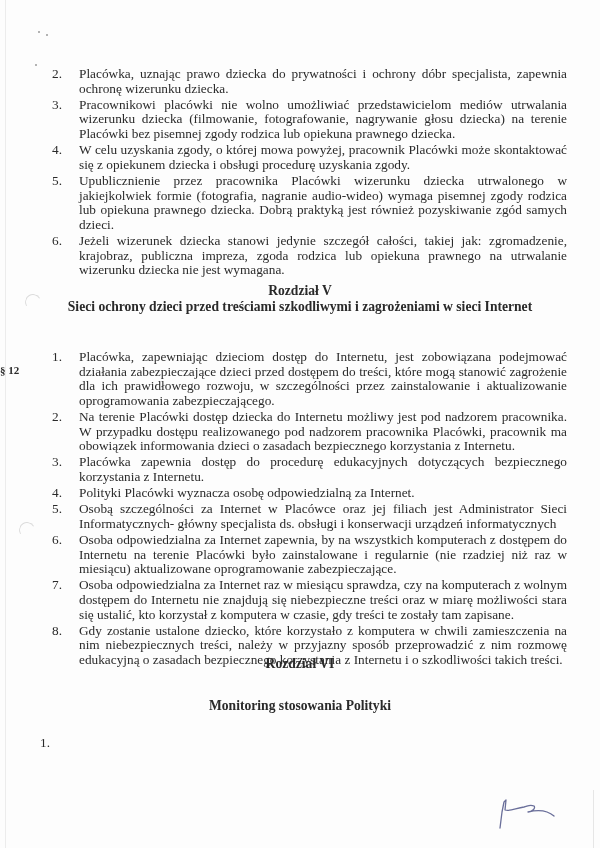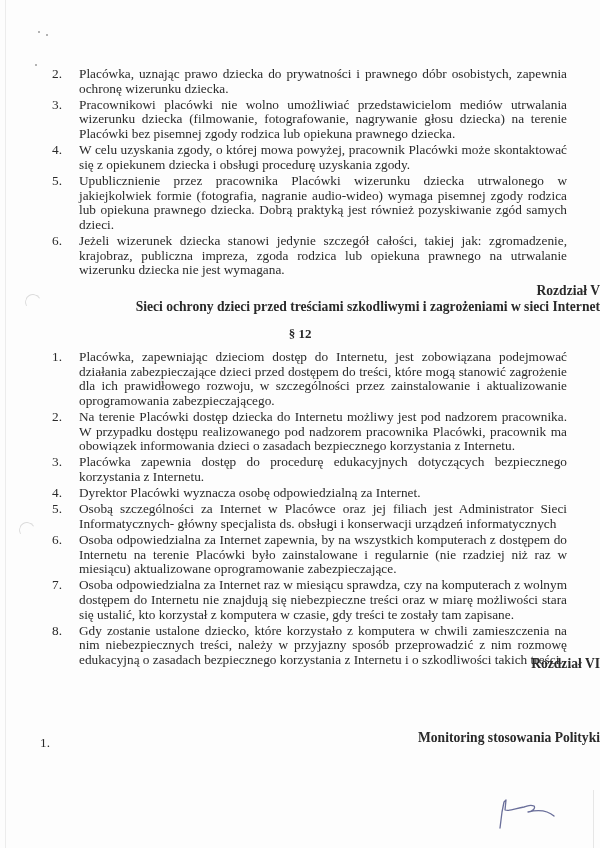--- a/index.html
+++ b/index.html
@@ -8,40 +8,40 @@
       font-family: "Liberation Serif", "DejaVu Serif", serif; color: #2a2a2a;
     }
     .page { position: absolute; left: 0; top: 0; width: 600px; height: 848px; }
     .left-edge { position: absolute; left: 5px; top: 0; width: 1px; height: 848px; background: #ececec; }
     .right-edge { position: absolute; right: 6px; top: 790px; width: 1px; height: 58px; background: #e6e6e6; }
     .speck { position: absolute; width: 2px; height: 2px; background: #9a9a9a; border-radius: 1px; }
     .punch { position: absolute; width: 14px; height: 14px; border: 1px solid #dcdcdc; border-radius: 50%; border-right-color: transparent; border-bottom-color: transparent; transform: rotate(15deg); }
     .ol { position: absolute; left: 52px; width: 515px; margin: 0; padding: 0; list-style: none; }
     .li { position: relative; padding-left: 27px; font-size: 13.3px; line-height: 14.6px; text-align: justify; margin-bottom: 1.6px; }
     .num { position: absolute; left: 0; top: 0; }
-    .heading { position: absolute; left: 0; width: 600px; text-align: right; font-weight: bold; font-size: 13.6px; line-height: 16px; }
-    .para { position: absolute; left: 0; width: 600px; text-align: center; font-weight: bold; font-size: 13px; }
+    .heading { position: absolute; left: 0; width: 600px; text-align: center; font-weight: bold; font-size: 13.6px; line-height: 16px; }
+    .para { position: absolute; left: 0; width: 600px; text-align: left; font-weight: bold; font-size: 11px; margin-top: 38px; }
     .signature { position: absolute; left: 492px; top: 790px; width: 80px; height: 40px; }
   </style>
 </head>
 <body>
 
 <div class="page">
   <div class="left-edge"></div>
   <div class="right-edge"></div>
   <div class="speck" style="left:38px;top:31px;"></div>
   <div class="speck" style="left:46px;top:34px;"></div>
   <div class="speck" style="left:35px;top:64px;"></div>
   <div class="punch" style="left:25px;top:294px;"></div>
   <div class="punch" style="left:19px;top:522px;"></div>
 
   <div class="ol" style="top:67px;">
     <div class="li">
       <span class="num">2.</span>
-      <span>Placówka, uznając prawo dziecka do prywatności i prawnego dóbr osobistych, zapewnia ochronę wizerunku dziecka.</span>
+      <span>Placówka, uznając prawo dziecka do prywatności i ochrony dóbr specjalista, zapewnia ochronę wizerunku dziecka.</span>
     </div>
     <div class="li">
       <span class="num">3.</span>
       <span>Pracownikowi placówki nie wolno umożliwiać przedstawicielom mediów utrwalania wizerunku dziecka (filmowanie, fotografowanie, nagrywanie głosu dziecka) na terenie Placówki bez pisemnej zgody rodzica lub opiekuna prawnego dziecka.</span>
     </div>
     <div class="li">
       <span class="num">4.</span>
       <span>W celu uzyskania zgody, o której mowa powyżej, pracownik Placówki może skontaktować się z opiekunem dziecka i obsługi procedurę uzyskania zgody.</span>
     </div>
     <div class="li">
@@ -66,42 +66,42 @@
     <div class="li">
       <span class="num">2.</span>
       <span>Na terenie Placówki dostęp dziecka do Internetu możliwy jest pod nadzorem pracownika. W przypadku dostępu realizowanego pod nadzorem pracownika Placówki, pracownik ma obowiązek informowania dzieci o zasadach bezpiecznego korzystania z Internetu.</span>
     </div>
     <div class="li">
       <span class="num">3.</span>
       <span>Placówka zapewnia dostęp do procedurę edukacyjnych dotyczących bezpiecznego korzystania z Internetu.</span>
     </div>
     <div class="li">
       <span class="num">4.</span>
-      <span>Dyrektor Placówki wyznacza osobę odpowiedzialną za Internet.</span>
+      <span>Polityki Placówki wyznacza osobę odpowiedzialną za Internet.</span>
     </div>
     <div class="li">
       <span class="num">5.</span>
       <span>Osobą szczególności za Internet w Placówce oraz jej filiach jest Administrator Sieci Informatycznych- główny specjalista ds. obsługi i konserwacji urządzeń informatycznych</span>
     </div>
     <div class="li">
       <span class="num">6.</span>
       <span>Osoba odpowiedzialna za Internet zapewnia, by na wszystkich komputerach z dostępem do Internetu na terenie Placówki było zainstalowane i regularnie (nie rzadziej niż raz w miesiącu) aktualizowane oprogramowanie zabezpieczające.</span>
     </div>
     <div class="li">
       <span class="num">7.</span>
       <span>Osoba odpowiedzialna za Internet raz w miesiącu sprawdza, czy na komputerach z wolnym dostępem do Internetu nie znajdują się niebezpieczne treści oraz w miarę możliwości stara się ustalić, kto korzystał z komputera w czasie, gdy treści te zostały tam zapisane.</span>
     </div>
     <div class="li">
       <span class="num">8.</span>
       <span>Gdy zostanie ustalone dziecko, które korzystało z komputera w chwili zamieszczenia na nim niebezpiecznych treści, należy w przyjazny sposób przeprowadzić z nim rozmowę edukacyjną o zasadach bezpiecznego korzystania z Internetu i o szkodliwości takich treści.</span>
     </div>
   </div>
 
   <div class="heading" style="top:656px;">Rozdział VI</div>
-  <div class="heading" style="top:730px;">Monitoring stosowania Polityki</div>
+  <div class="heading" style="top:698px;">Monitoring stosowania Polityki</div>
 
   <div class="ol" style="top:736px; left:40px;">
     <div class="li">
       <span class="num">1.</span>
     </div>
   </div>
 
   <svg class="signature" viewBox="0 0 80 40">
     <path d="M8 38 L10 22 L12 12 L14 10 L13 20 C18 22 24 18 32 17 C36 16 38 14 42 16 C44 18 40 22 36 22 C44 20 54 19 62 26" fill="none" stroke="#6a6f9a" stroke-width="1.3" stroke-linecap="round" stroke-linejoin="round"></path>
   </svg>

